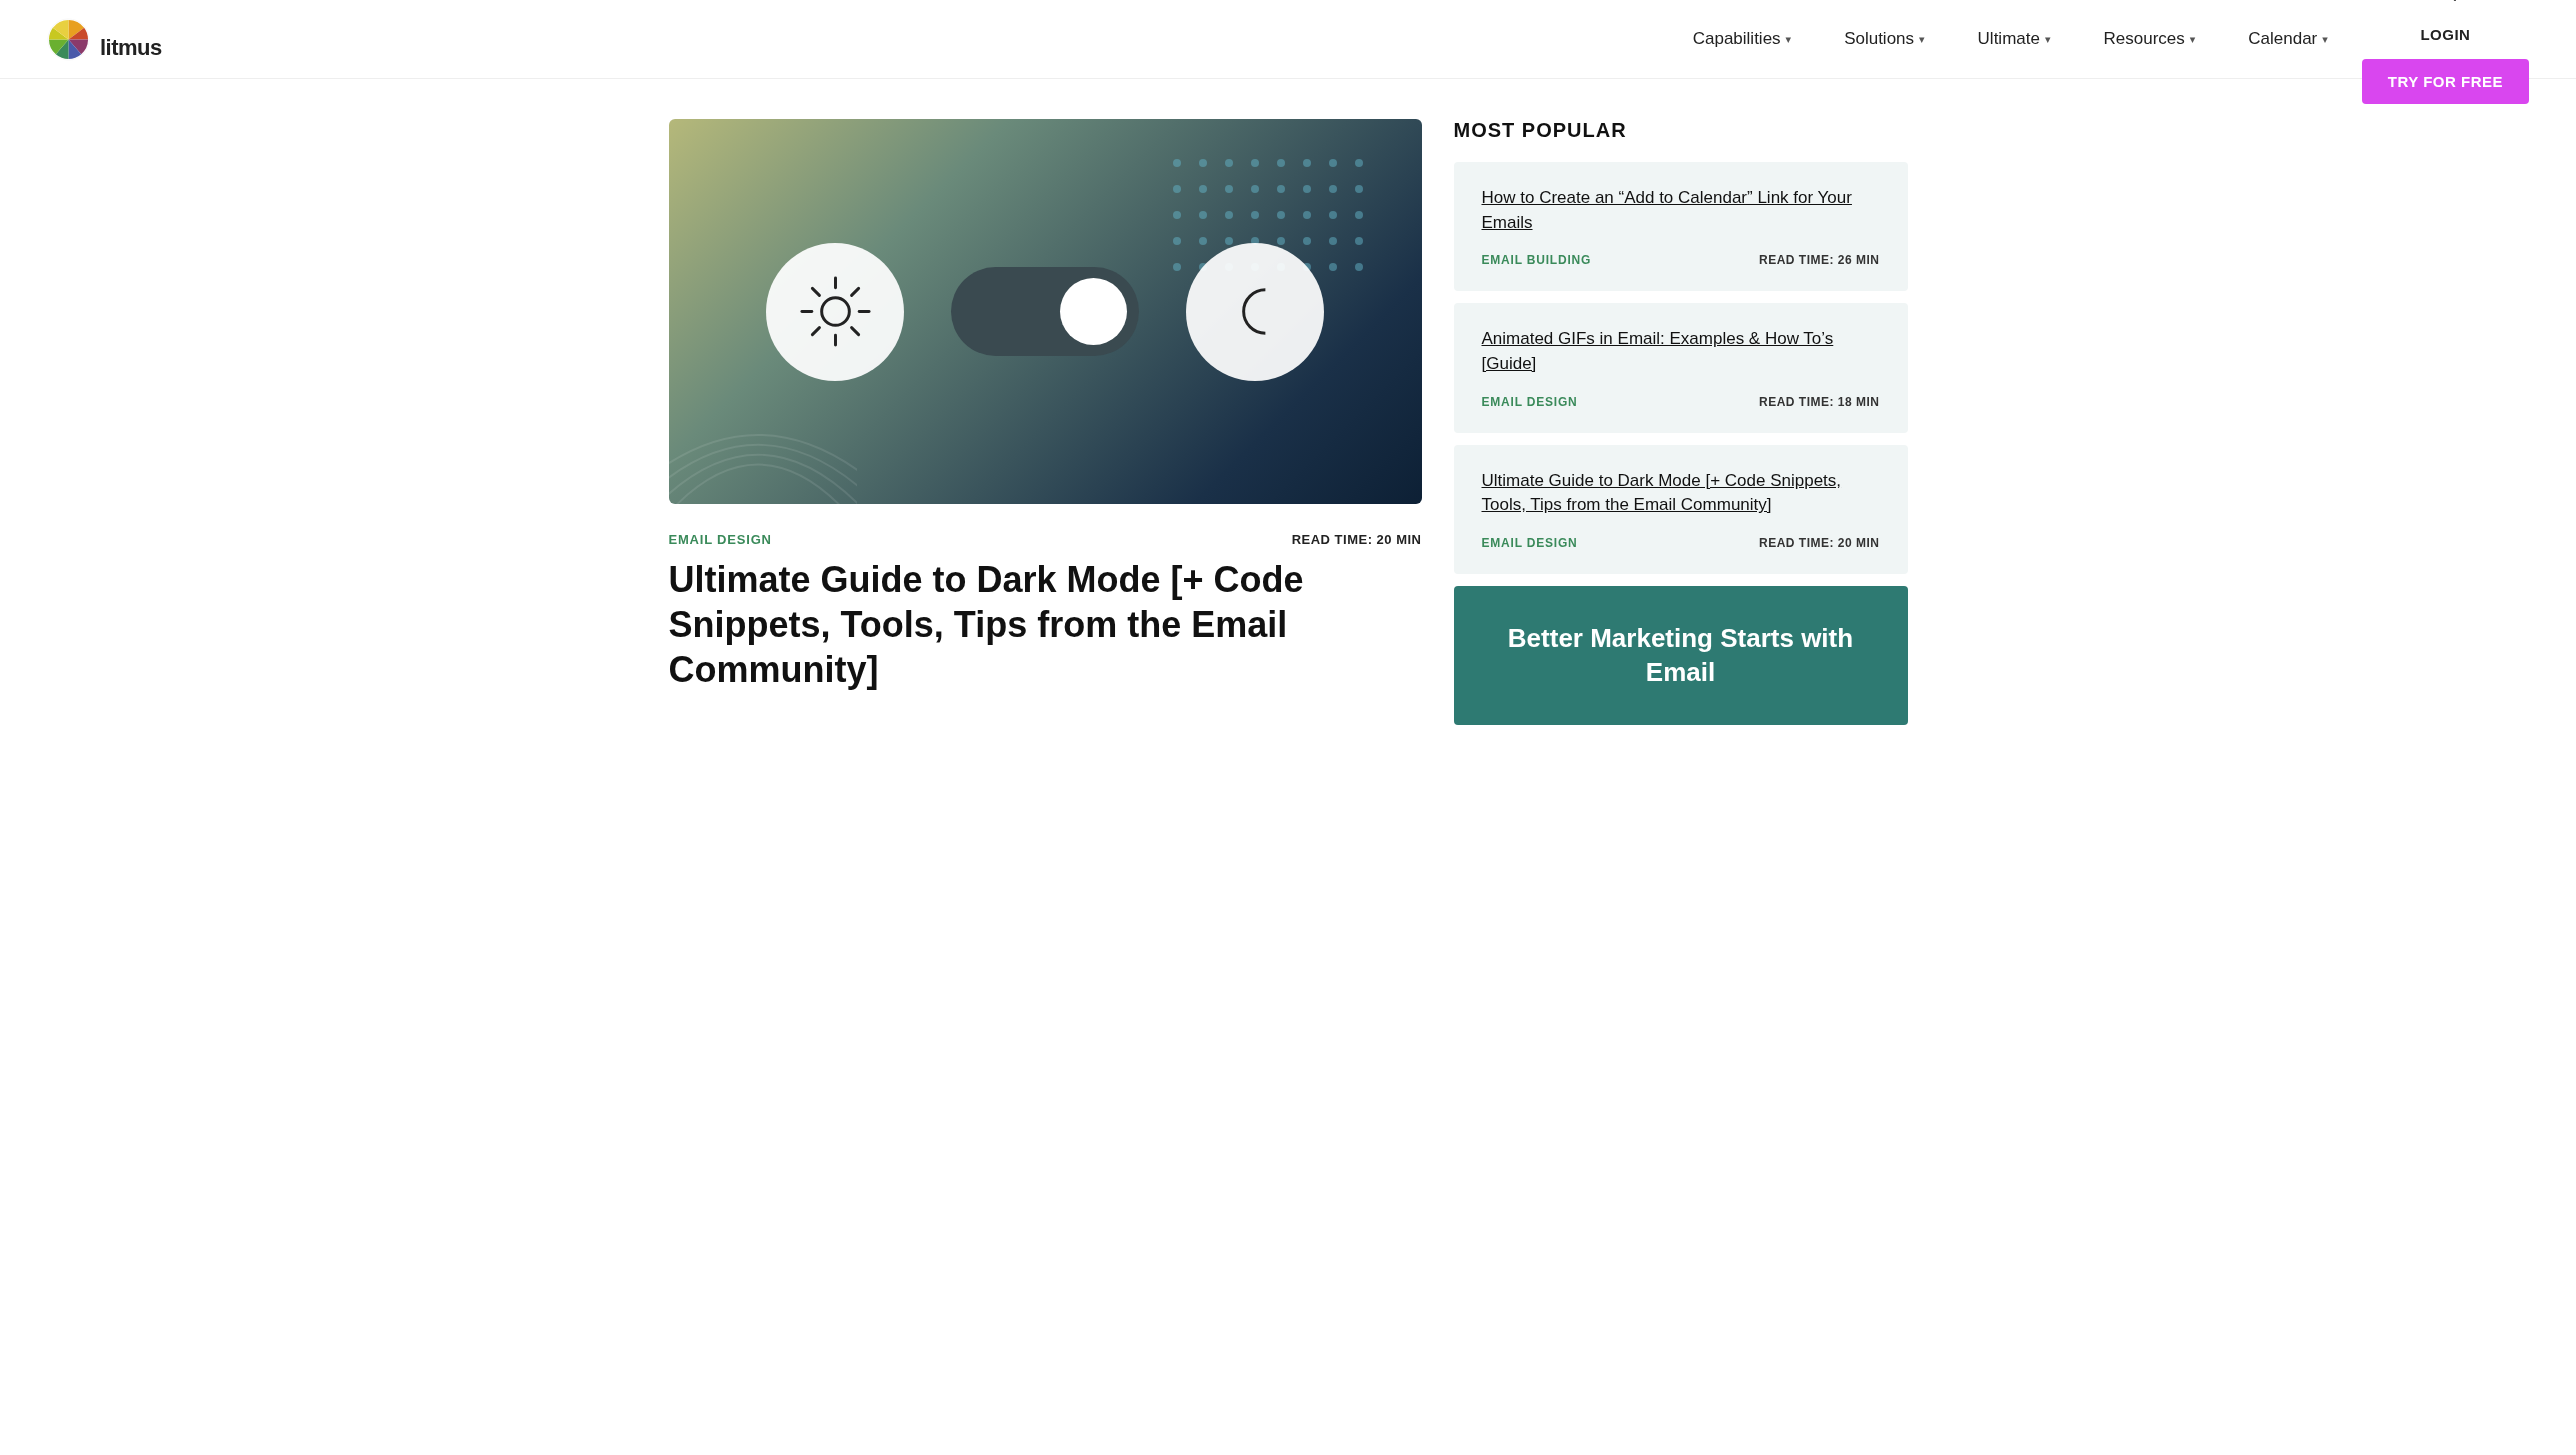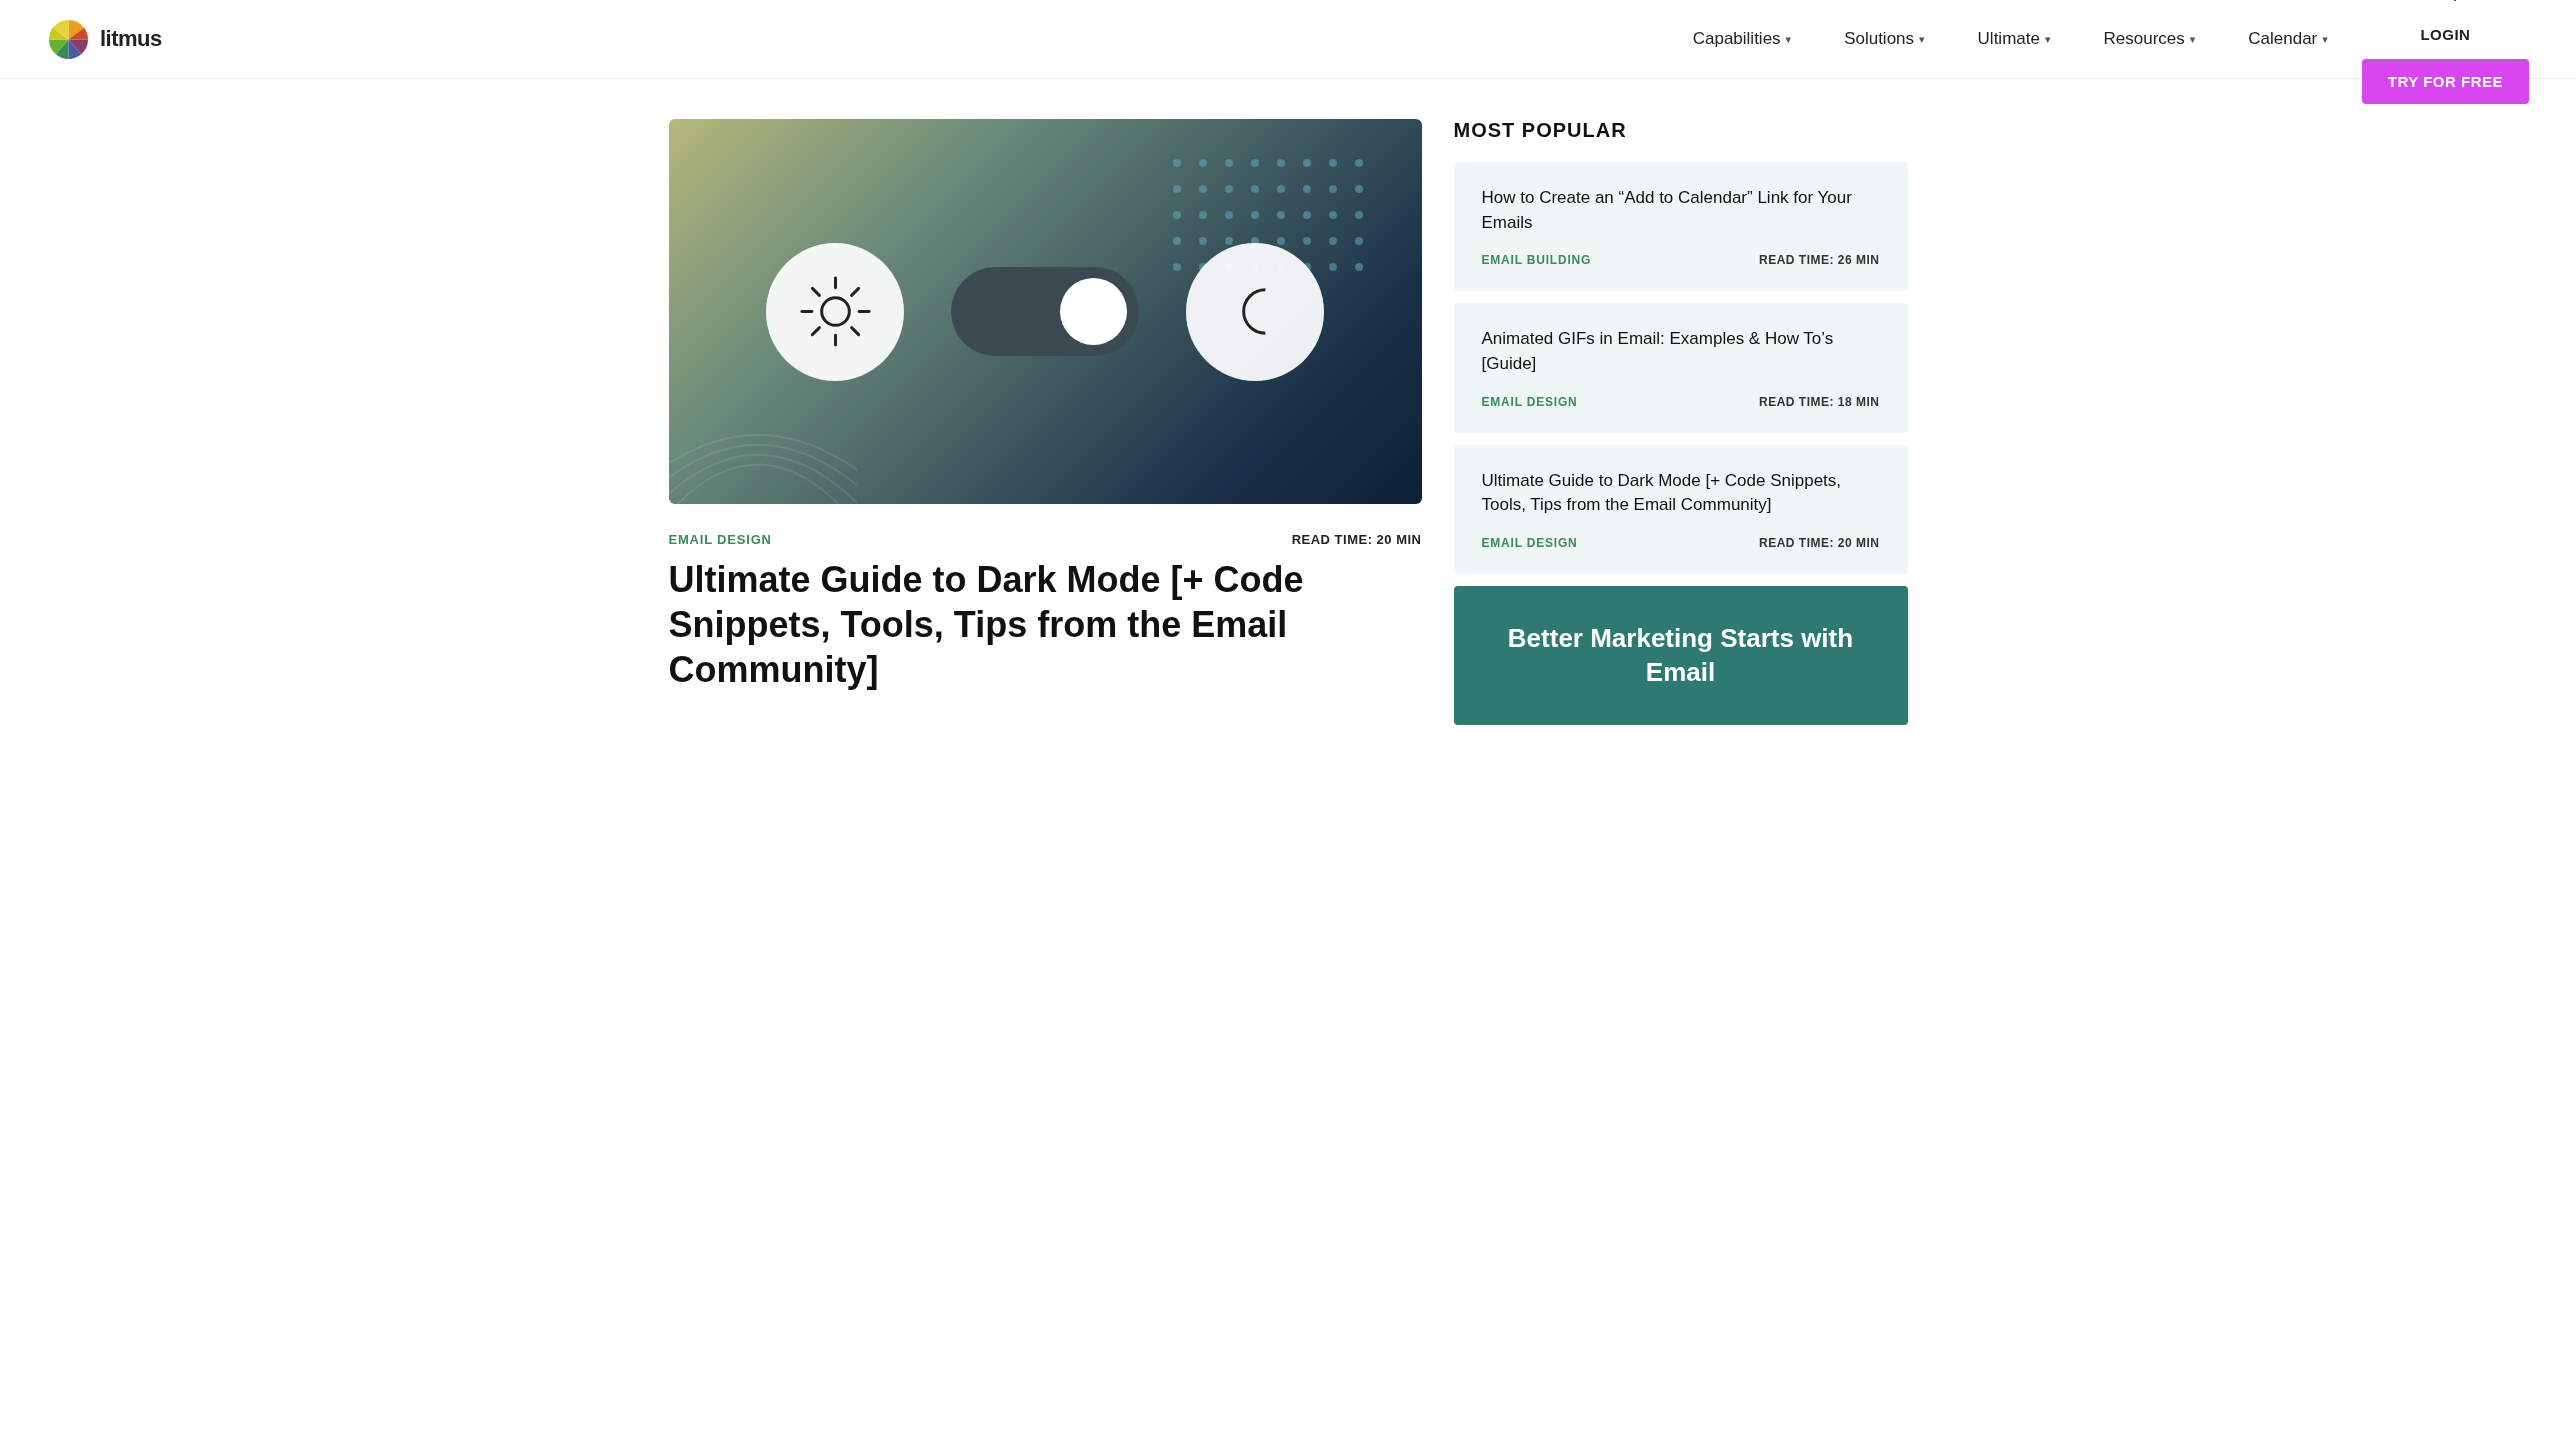--- a/index.html
+++ b/index.html
@@ -11,21 +11,21 @@
       align-items: center;
       padding: 0 47px;
       height: 79px;
       border-bottom: 1px solid #eee;
       position: relative;
       z-index: 10;
       background: #fff;
     }
     .nav-logo {
       display: flex;
-      align-items: center;
+      align-items: flex-end;
       gap: 10px;
       margin-right: auto;
     }
     .logo-icon {
       width: 43px;
       height: 43px;
     }
     .logo-text {
       font-size: 22px;
       font-weight: 700;
@@ -246,20 +246,21 @@
       border-radius: 4px;
       padding: 24px 28px;
       margin-bottom: 12px;
     }
     .popular-card-title {
       font-size: 17px;
       color: #111;
       line-height: 1.45;
       margin-bottom: 18px;
       font-weight: 400;
+      text-decoration: underline;
     }
     .popular-card-footer {
       display: flex;
       align-items: center;
       justify-content: space-between;
     }
     .card-tag {
       font-size: 12px;
       font-weight: 700;
       color: #3a8a5a;

